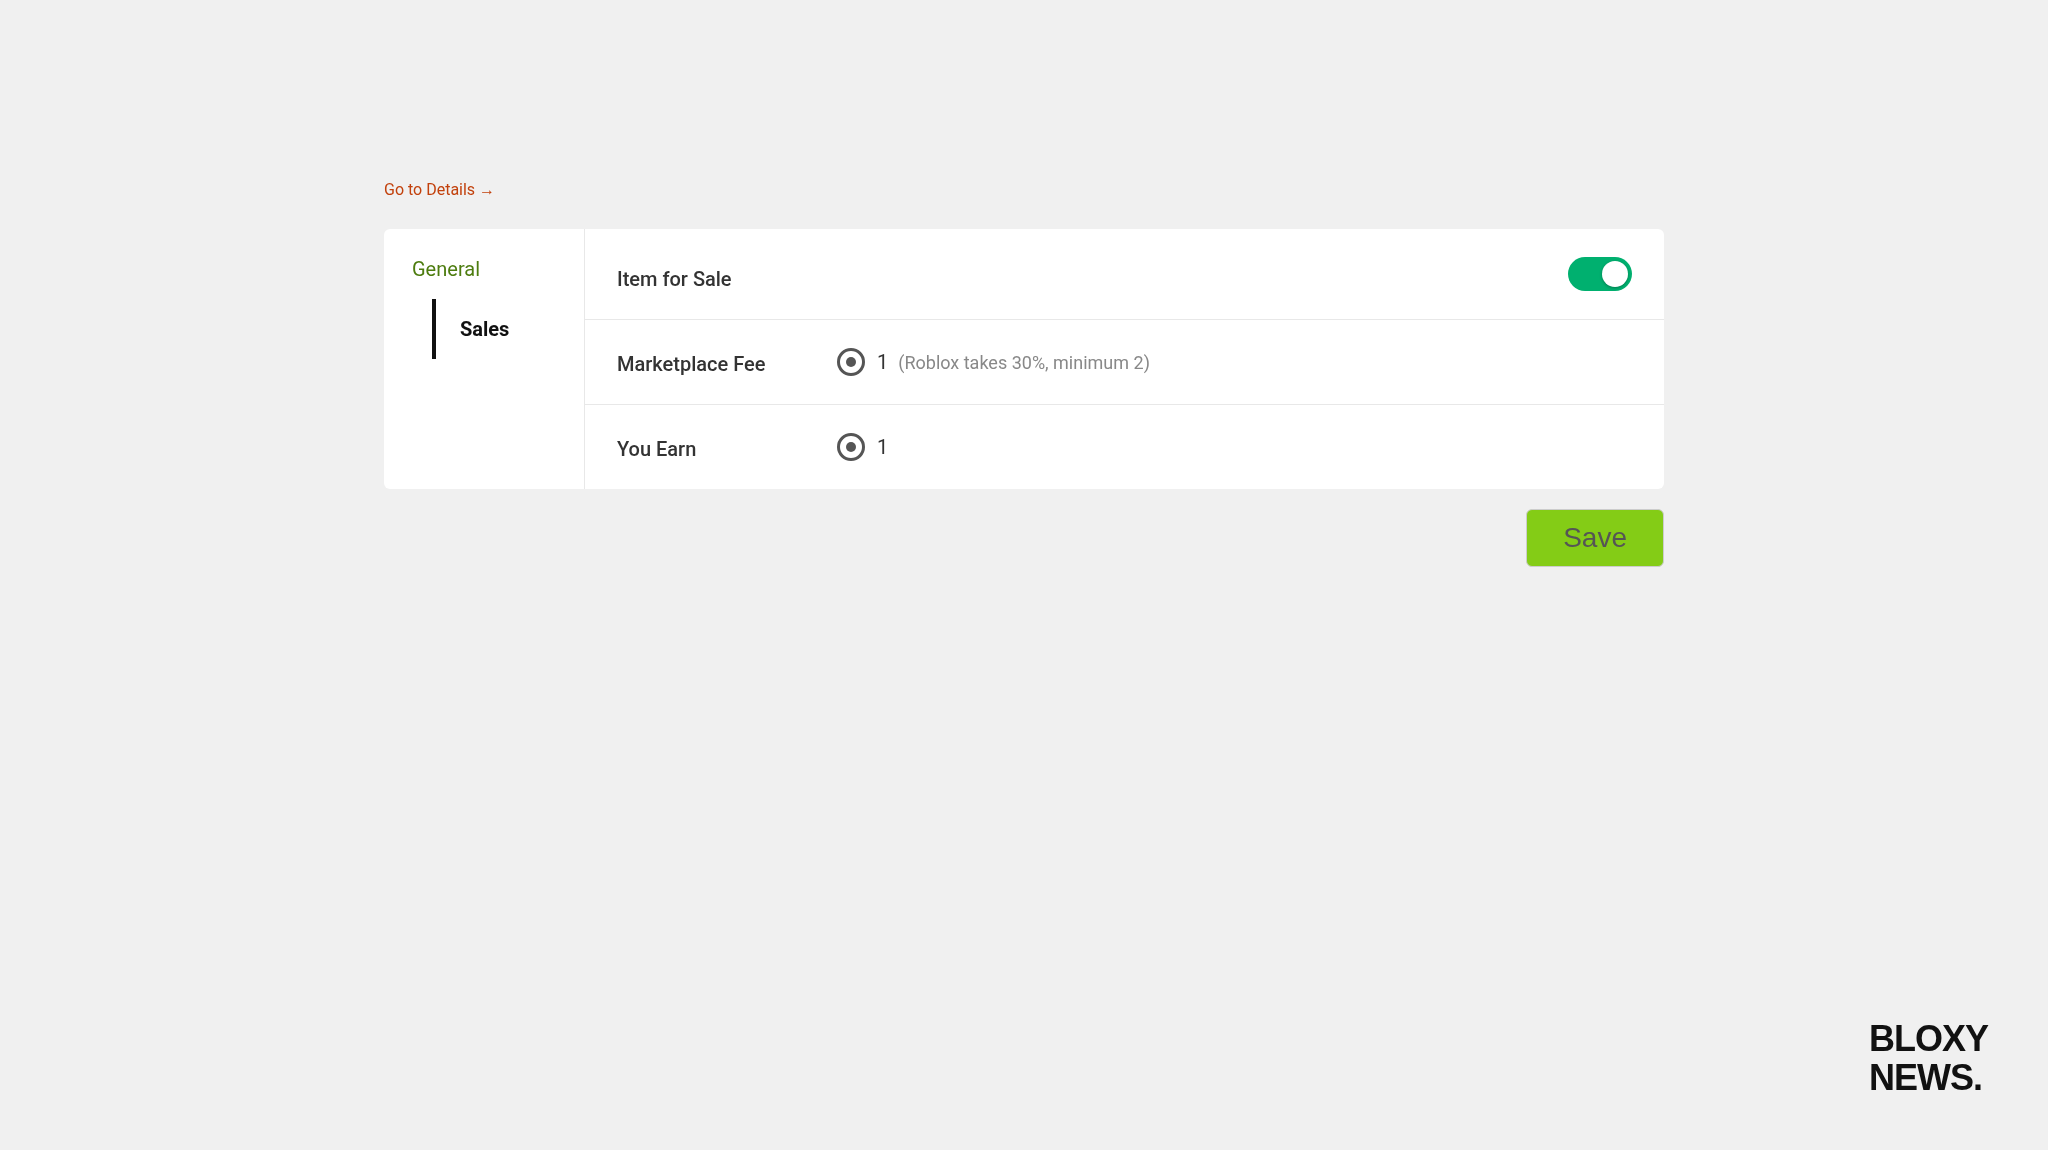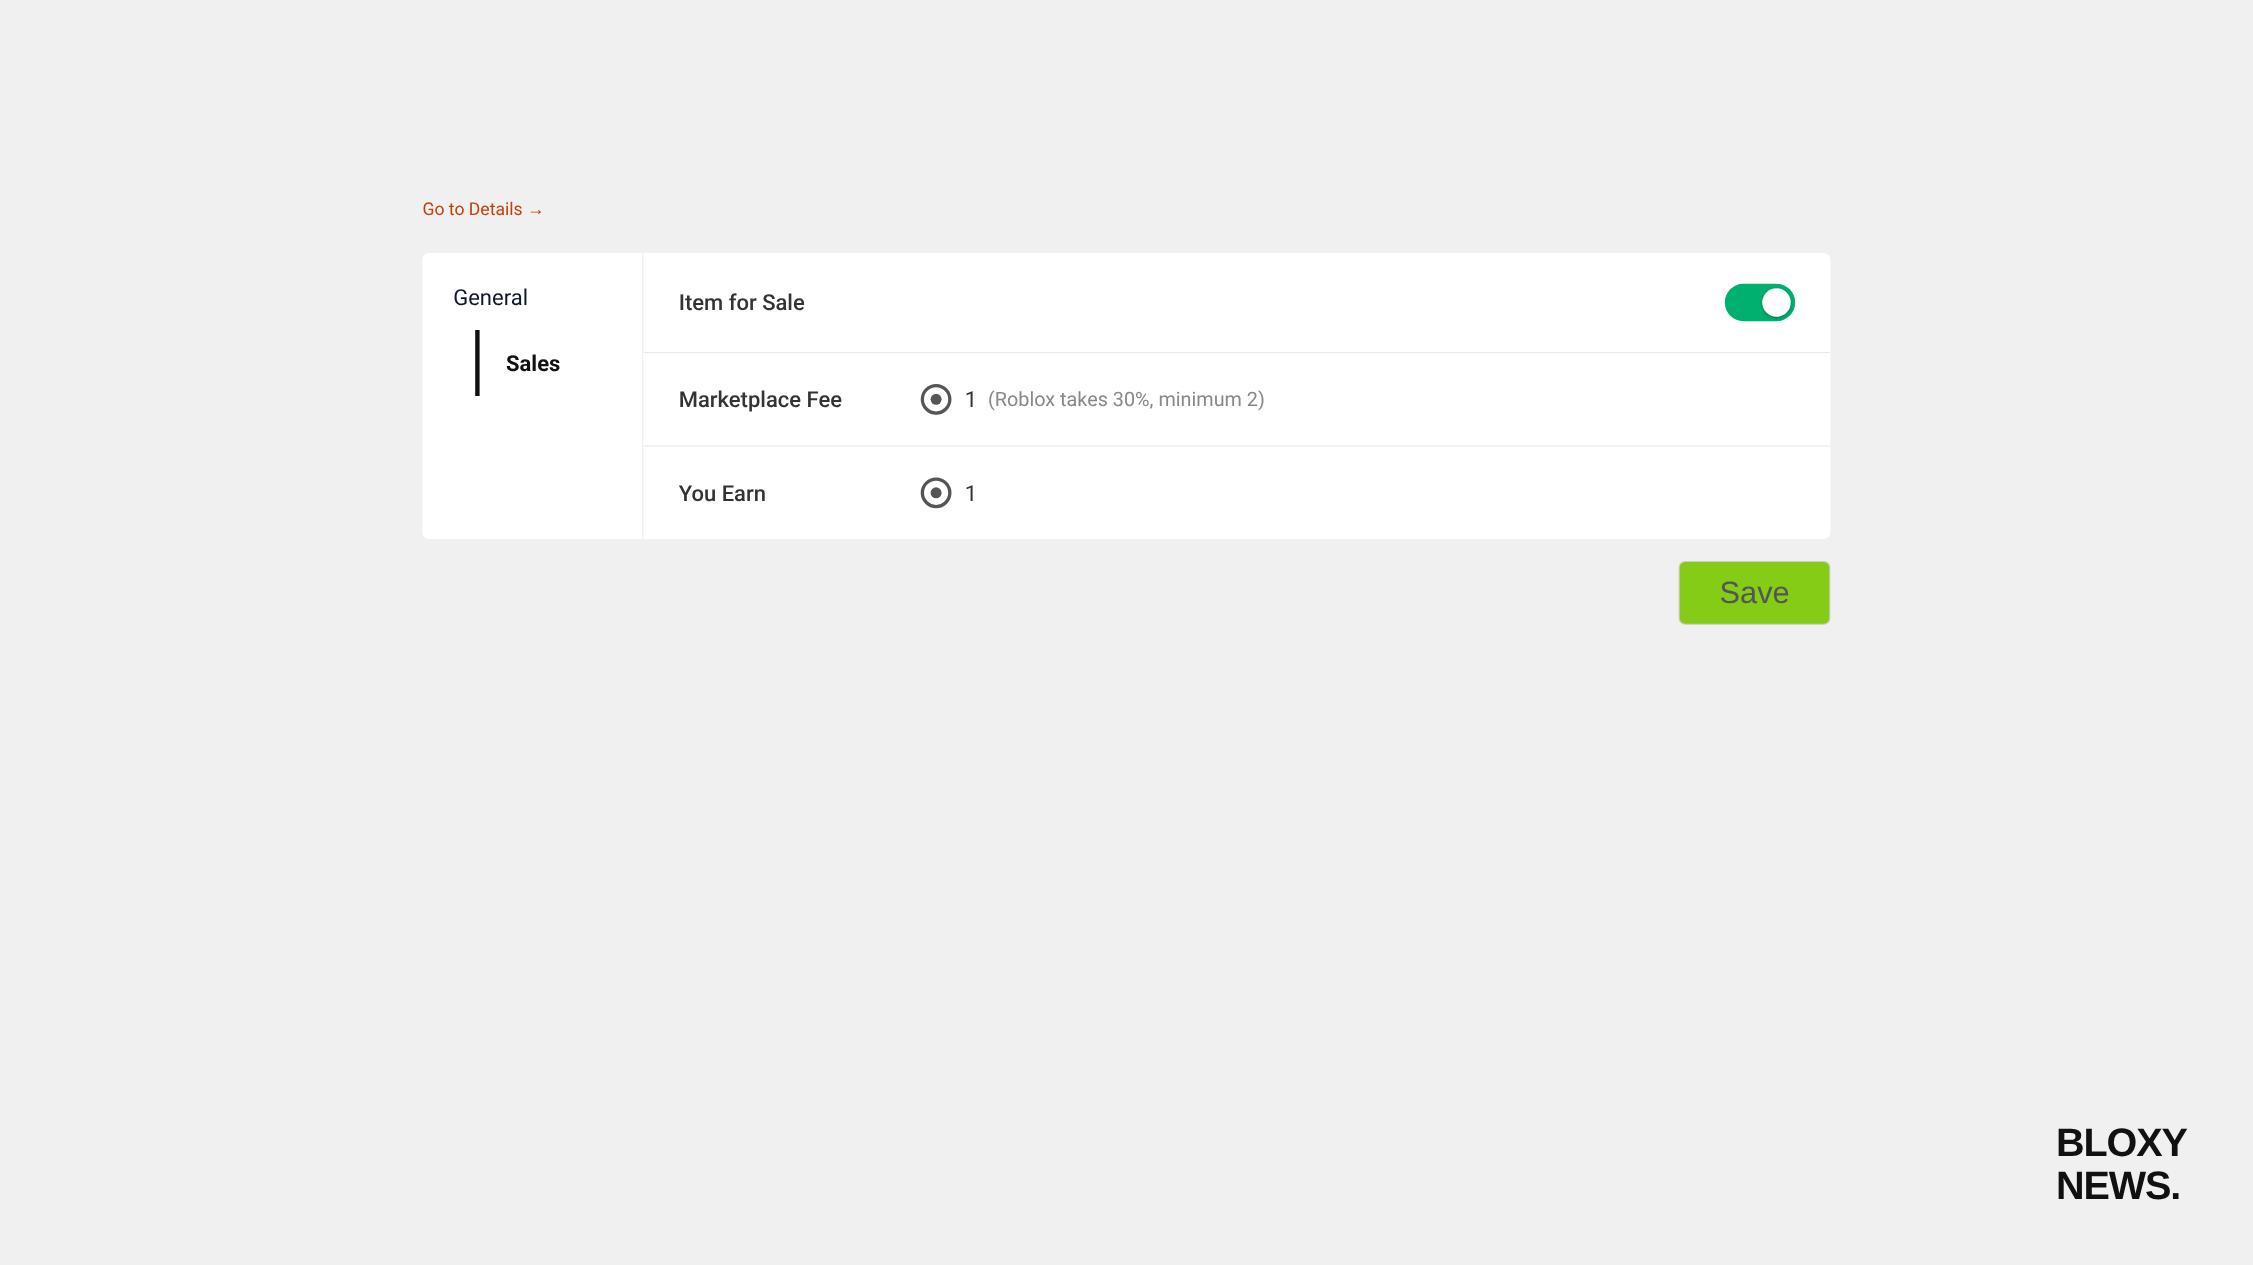--- a/index.html
+++ b/index.html
@@ -55,21 +55,21 @@
       width: 200px;
       background: #fff;
       border-radius: 6px 0 0 6px;
       padding: 10px 0;
       flex-shrink: 0;
     }
 
     .sidebar-item {
       padding: 18px 24px;
       font-size: 20px;
-      color: #0f172a;
+      color: #4d7c0f;
       cursor: pointer;
       border-left: 4px solid transparent;
     }
 
     .sidebar-item.active {
       color: #111;
       font-weight: 700;
       border-left: 4px solid #111;
       margin-left: 48px;
     }
@@ -77,21 +77,21 @@
     .content-panel {
       flex: 1;
       background: #fff;
       border-radius: 0 6px 6px 0;
       padding: 0;
       border-left: 1px solid #e8e8e8;
     }
 
     .content-row {
       display: flex;
-      align-items: center;
+      align-items: flex-end;
       padding: 28px 32px;
       border-bottom: 1px solid #e8e8e8;
     }
 
     .content-row:last-child {
       border-bottom: none;
     }
 
     .row-label {
       font-size: 20px;

